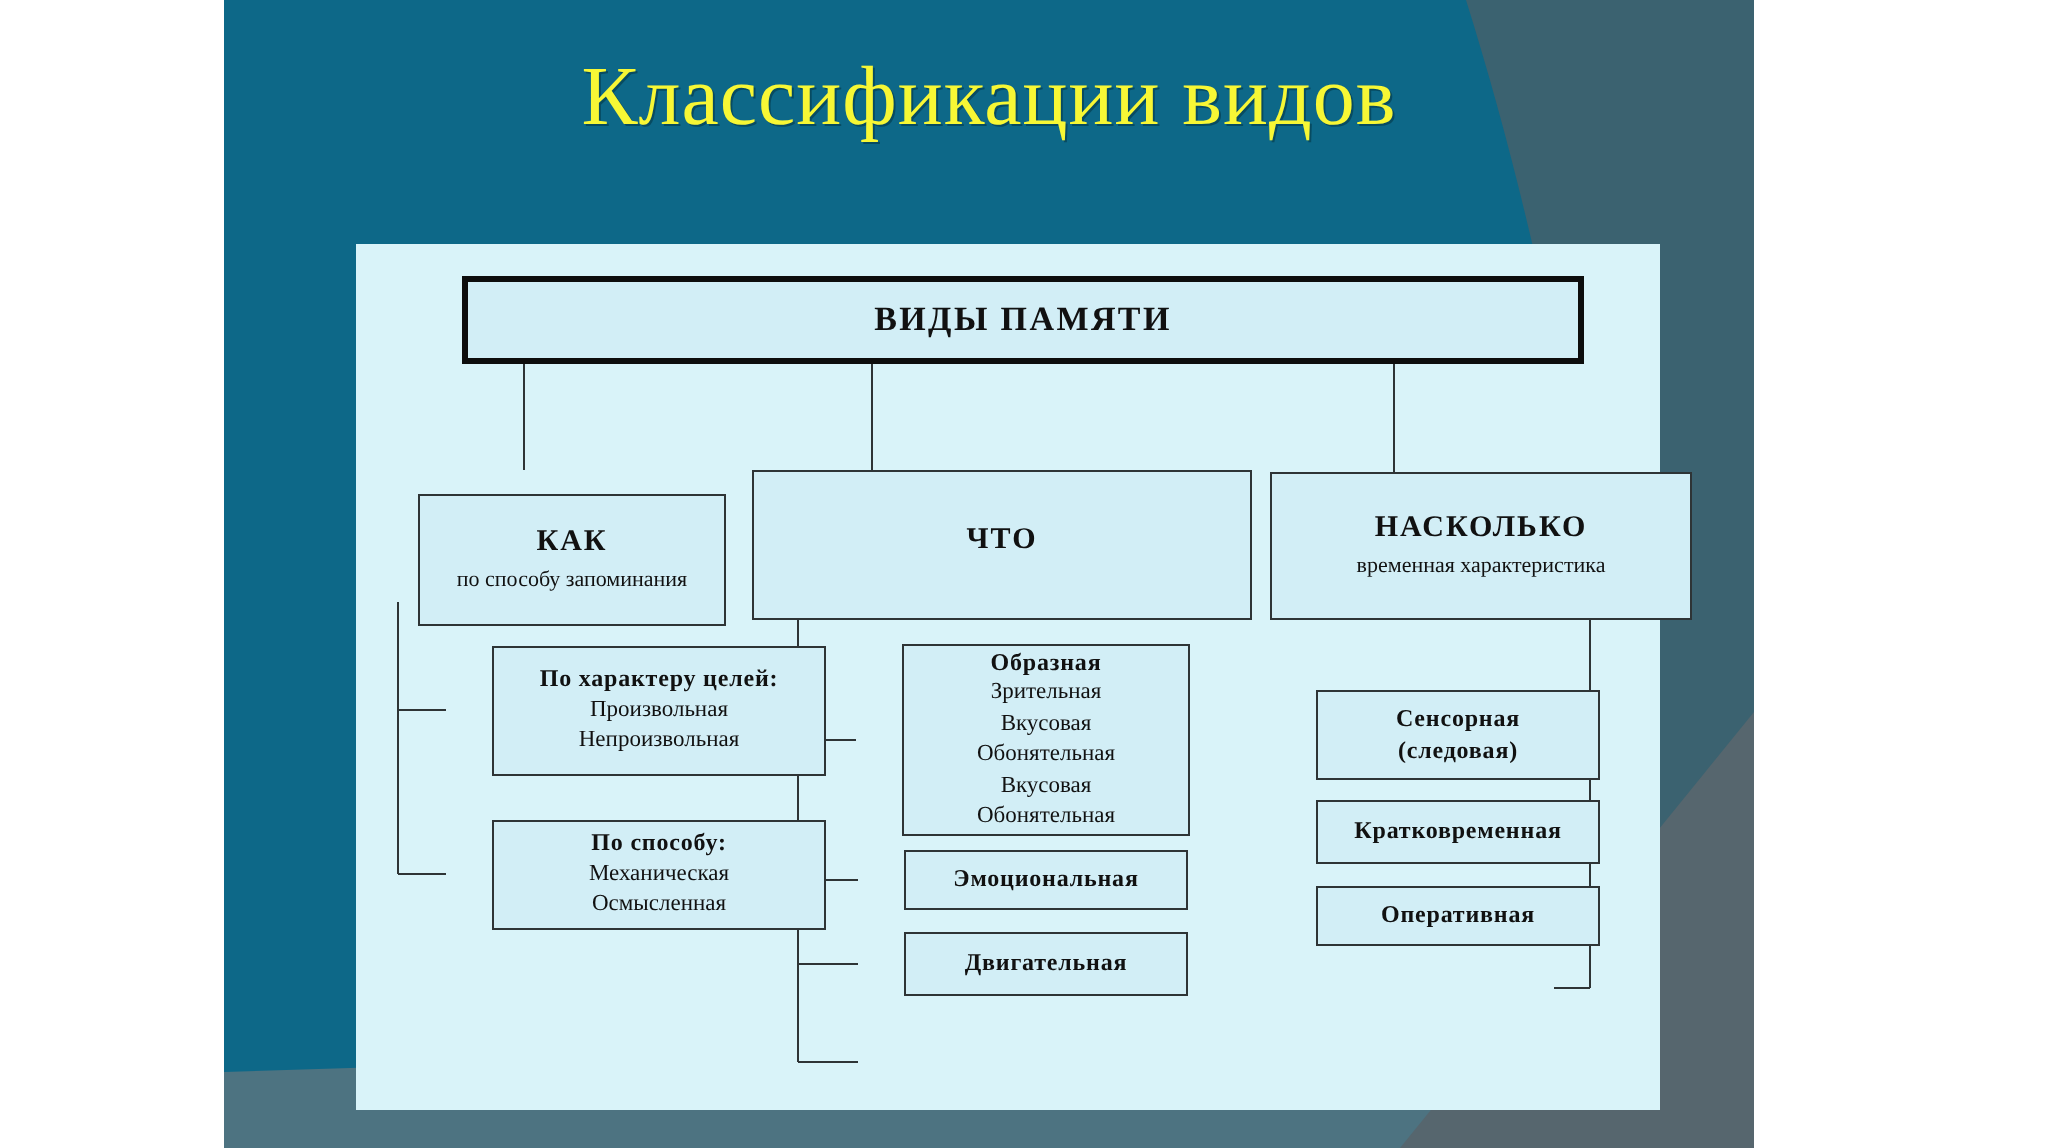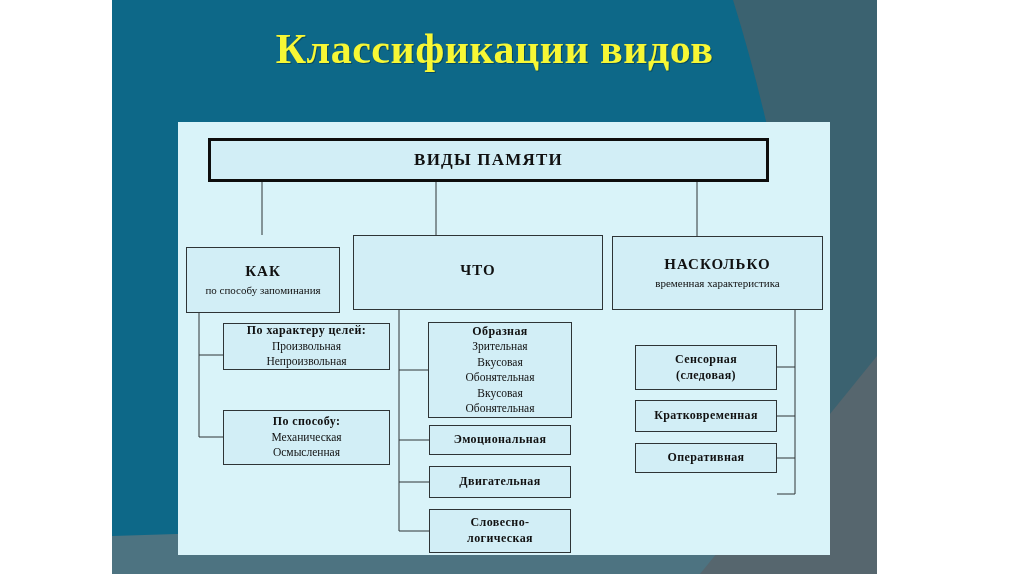--- a/index.html
+++ b/index.html
@@ -8,29 +8,29 @@
     --box_bg:#d2eef6; --box_border:#2e3436; --root_border:#0d0d0d;
     --title_color:#f7f735; --text_color:#111111;
   }
   html,body{margin:0;padding:0;}
   .page{position:relative;width:1024px;height:574px;background:var(--page_bg);
         overflow:hidden;font-family:"Liberation Serif","DejaVu Serif",serif;}
   .slide{position:absolute;left:112px;top:0;width:765px;height:574px;
          background:var(--slide_bg);overflow:hidden;}
   .bg-decor{position:absolute;left:0;top:0;width:765px;height:574px;display:block;}
   .title{position:absolute;left:0;top:26px;width:100%;text-align:center;
-         color:var(--title_color);font-weight:bold;font-size:42px;line-height:1.12;
+         color:var(--title_color);font-weight:normal;font-size:42px;line-height:1.12;
          letter-spacing:0.5px;text-shadow:1px 1px 0 rgba(0,40,50,.45);}
   .panel{position:absolute;left:66px;top:122px;width:652px;height:433px;
          background:var(--panel_bg);}
   .connectors{position:absolute;left:0;top:0;width:652px;height:433px;display:block;}
   .box{position:absolute;box-sizing:border-box;background:var(--box_bg);
        border:1px solid var(--box_border);color:var(--text_color);
        display:flex;flex-direction:column;align-items:center;justify-content:center;
-       text-align:center;padding:2px 4px;}
+       text-align:center;padding:2px 4px;margin-left:23px;}
   .root{border:3px solid var(--root_border);font-weight:bold;font-size:17px;
         letter-spacing:1.2px;}
   .hdr-title{font-weight:bold;font-size:15px;letter-spacing:1px;margin-bottom:4px;}
   .hdr-sub{font-size:11px;line-height:1.25;}
   .sub-title{font-weight:bold;font-size:12px;letter-spacing:0.4px;line-height:1.3;}
   .item{font-size:11.5px;line-height:1.34;}
 </style>
 </head>
 <body>
 
@@ -85,21 +85,21 @@
         <div class="hdr-sub">по способу запоминания</div>
       </div>
       <div class="box" style="left:175px;top:113px;width:250px;height:75px">
         <div class="hdr-title">ЧТО</div>
       </div>
       <div class="box" style="left:434px;top:114px;width:211px;height:74px">
         <div class="hdr-title">НАСКОЛЬКО</div>
         <div class="hdr-sub">временная характеристика</div>
       </div>
 
-      <div class="box" style="left:45px;top:201px;width:167px;height:47px">
+      <div class="box" style="left:45px;top:201px;width:167px;height:65px">
         <div class="sub-title">По характеру целей:</div>
         <div class="item">Произвольная</div>
         <div class="item">Непроизвольная</div>
       </div>
       <div class="box" style="left:45px;top:288px;width:167px;height:55px">
         <div class="sub-title">По способу:</div>
         <div class="item">Механическая</div>
         <div class="item">Осмысленная</div>
       </div>
 
@@ -110,24 +110,20 @@
         <div class="item">Обонятельная</div>
         <div class="item">Вкусовая</div>
         <div class="item">Обонятельная</div>
       </div>
       <div class="box" style="left:251px;top:303px;width:142px;height:30px">
         <div class="sub-title">Эмоциональная</div>
       </div>
       <div class="box" style="left:251px;top:344px;width:142px;height:32px">
         <div class="sub-title">Двигательная</div>
       </div>
-      <div class="box" style="left:251px;top:387px;width:142px;height:44px">
-        <div class="sub-title">Словесно-</div>
-        <div class="sub-title">логическая</div>
-      </div>
 
       <div class="box" style="left:457px;top:223px;width:142px;height:45px">
         <div class="sub-title">Сенсорная</div>
         <div class="sub-title">(следовая)</div>
       </div>
       <div class="box" style="left:457px;top:278px;width:142px;height:32px">
         <div class="sub-title">Кратковременная</div>
       </div>
       <div class="box" style="left:457px;top:321px;width:142px;height:30px">
         <div class="sub-title">Оперативная</div>

